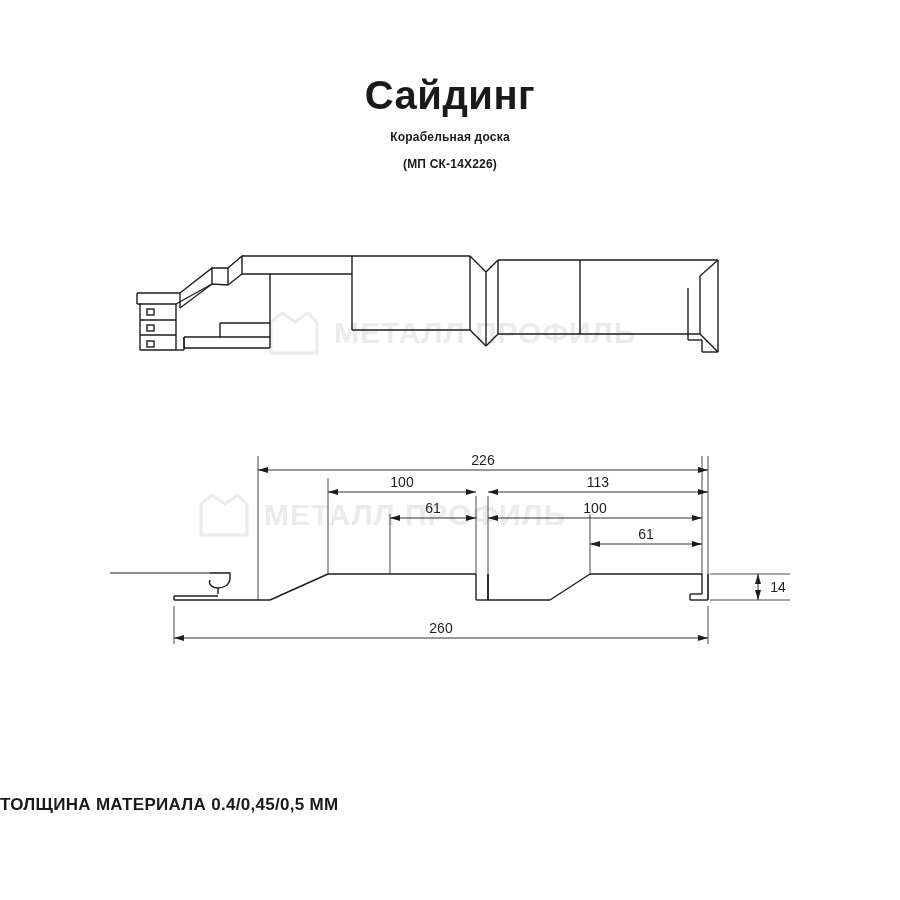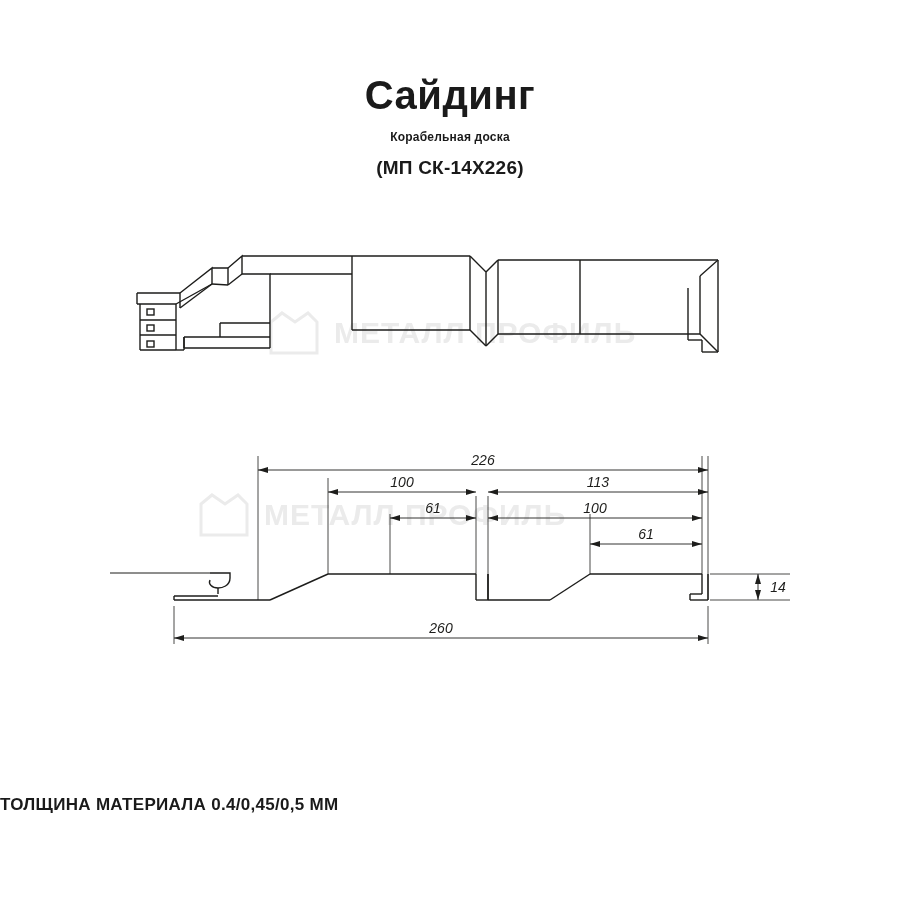--- a/index.html
+++ b/index.html
@@ -36,21 +36,21 @@
     line-height: 1.05;
     margin: 0;
   }
   .subtitle {
     font-size: 12px;
     font-weight: bold;
     margin-top: 14px;
     letter-spacing: 0.2px;
   }
   .code {
-    font-size: 19px;
+    font-size: 12px;
     font-weight: bold;
     margin-top: 13px;
     letter-spacing: 0.2px;
   }
 
   
   .wm {
     position: absolute;
     display: flex;
     align-items: center;
@@ -76,21 +76,20 @@
   svg { display: block; }
   .iso {
     position: absolute;
     top: 238px;
     left: 120px;
   }
   .section {
     position: absolute;
     top: 448px;
     left: 90px;
-    font-style: italic;
   }
   .ln {
     fill: none;
     stroke: #1d1d1b;
     stroke-width: 1.4;
     stroke-linejoin: miter;
     stroke-linecap: butt;
   }
   .ln-thin {
     fill: none;

